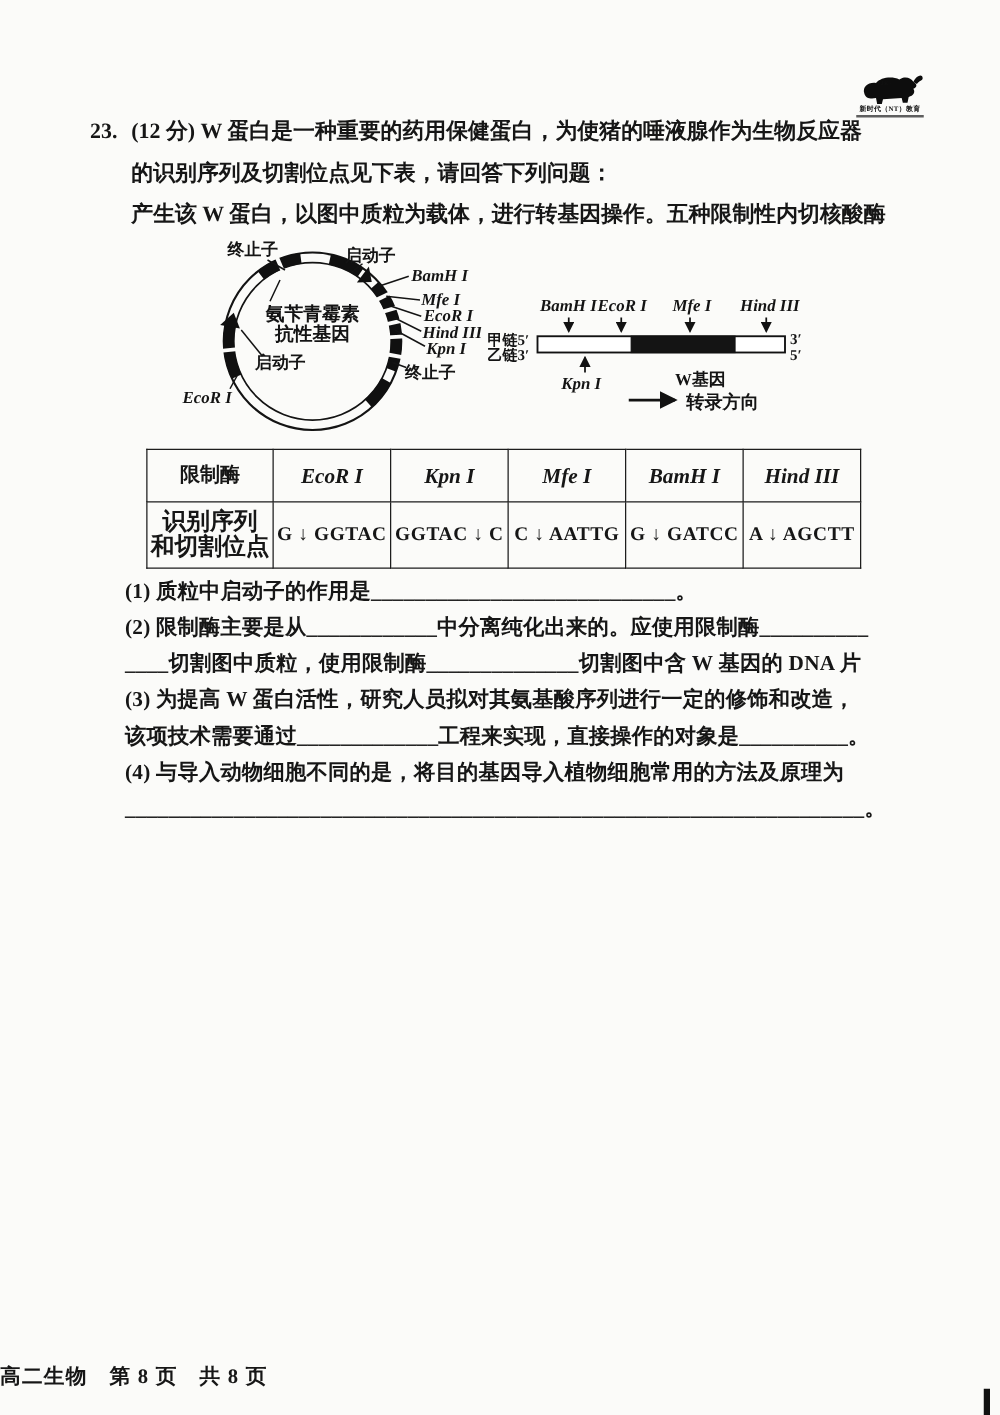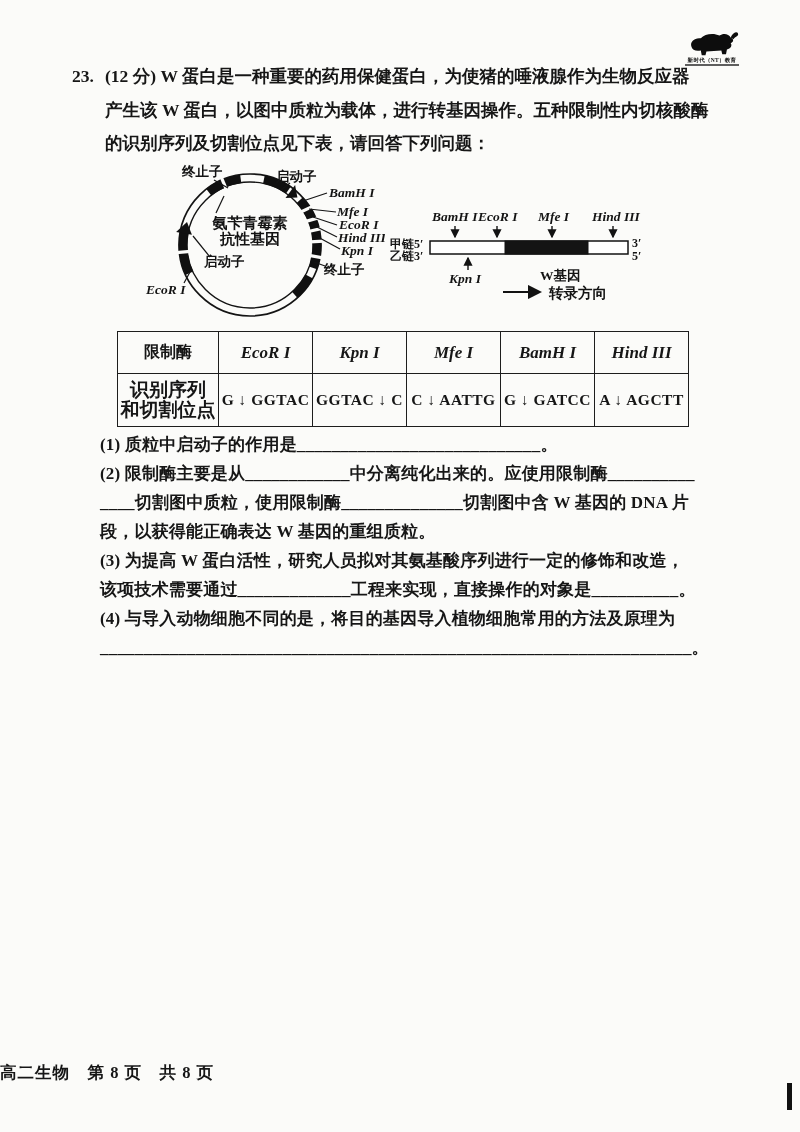--- a/index.html
+++ b/index.html
@@ -1,21 +1,21 @@
 <!DOCTYPE html>
 <html><head>
 <meta charset="utf-8">
 <style>
   html,body{margin:0;padding:0;}
   body{
     width:800px;height:1132px;position:relative;background:#fbfbf9;
     font-family:"Liberation Serif","DejaVu Serif",serif;color:#161616;
     overflow:hidden;
   }
-  .page{position:absolute;inset:0;}
+  .page{position:absolute;inset:0;margin-top:28px;}
 
   
   .logo{position:absolute;left:681px;top:29px;width:62px;text-align:center;}
   .logo svg{display:block;margin:0 auto;}
   .logo-caption{font-size:5.5px;font-weight:bold;letter-spacing:.3px;color:#0c0c0c;white-space:nowrap;line-height:6px;}
   .logo-sub{height:2px;background:#2a2a2a;margin:1px 4px 0 4px;opacity:.75;}
 
   
   .q23{position:absolute;left:72px;top:60px;width:672px;font-size:17.5px;line-height:33.5px;font-weight:600;}
   .qnum{position:absolute;left:0;top:0;}
@@ -66,22 +66,22 @@
       <text x="24" y="12" font-size="4.5" fill="#ffffff" text-anchor="middle">· I J K ·</text>
     </svg>
     <div class="logo-caption">新时代（NT）教育</div>
     <div class="logo-sub"></div>
   </div>
 
   <div class="q23">
     <span class="qnum">23.</span>
     <div class="qintro">
       <div class="qline">(12 分) W 蛋白是一种重要的药用保健蛋白，为使猪的唾液腺作为生物反应器</div>
+      <div class="qline">的识别序列及切割位点见下表，请回答下列问题：</div>
       <div class="qline">产生该 W 蛋白，以图中质粒为载体，进行转基因操作。五种限制性内切核酸酶</div>
-      <div class="qline">的识别序列及切割位点见下表，请回答下列问题：</div>
     </div>
   </div>
 
   <svg class="plasmid" width="245" height="168" viewBox="140 158 245 168">
     <g>
       <circle cx="250" cy="245" r="71" fill="none" stroke="#141414" stroke-width="1.7"></circle>
       <circle cx="250" cy="245" r="63" fill="none" stroke="#141414" stroke-width="1.4"></circle>
 
       <path d="M 263.9 179.5 A 67 67 0 0 1 288.4 190.1" stroke="#101010" stroke-width="8.5" fill="none"></path>
       <path d="M 299.8 200.2 A 67 67 0 0 1 313.0 267.9" stroke="#101010" stroke-width="8.5" fill="none"></path>
@@ -190,21 +190,20 @@
         <td class="c seq">G ↓ GATCC</td>
         <td class="c seq">A ↓ AGCTT</td>
       </tr>
     </tbody>
   </table>
 
   <div class="subqs">
     <div class="sline">(1) 质粒中启动子的作用是____________________________。</div>
     <div class="sline">(2) 限制酶主要是从____________中分离纯化出来的。应使用限制酶__________</div>
     <div class="sline">____切割图中质粒，使用限制酶______________切割图中含 W 基因的 DNA 片</div>
-    <div class="sline">段，以获得能正确表达 W 基因的重组质粒。</div>
     <div class="sline">(3) 为提高 W 蛋白活性，研究人员拟对其氨基酸序列进行一定的修饰和改造，</div>
     <div class="sline">该项技术需要通过_____________工程来实现，直接操作的对象是__________。</div>
     <div class="sline">(4) 与导入动物细胞不同的是，将目的基因导入植物细胞常用的方法及原理为</div>
     <div class="sline">____________________________________________________________________。</div>
   </div>
 
   <div class="footer">高二生物　第 8 页　共 8 页</div>
 
   <div class="scan-mark"></div>
 </div>

